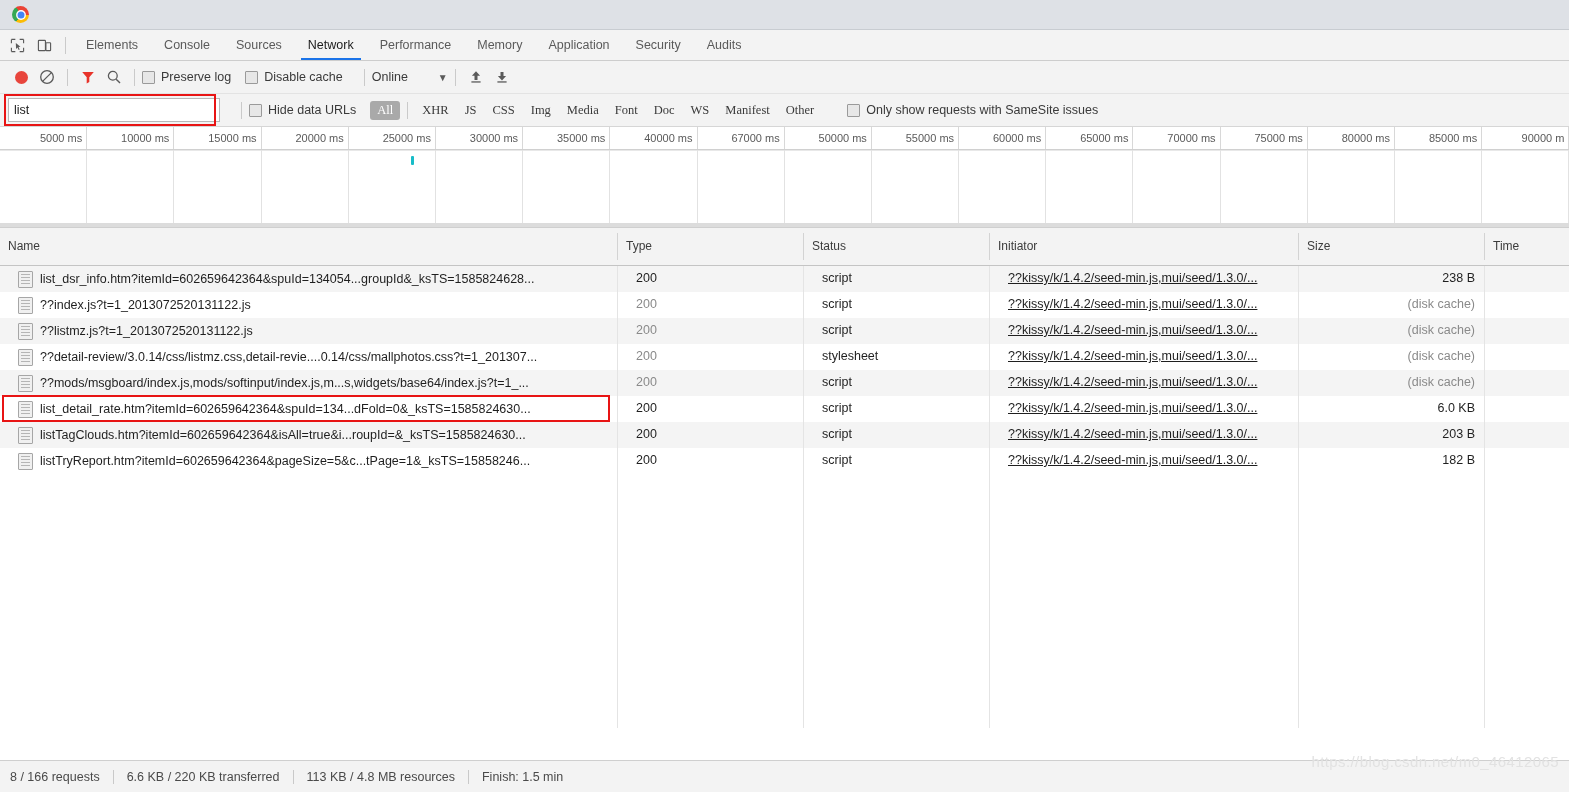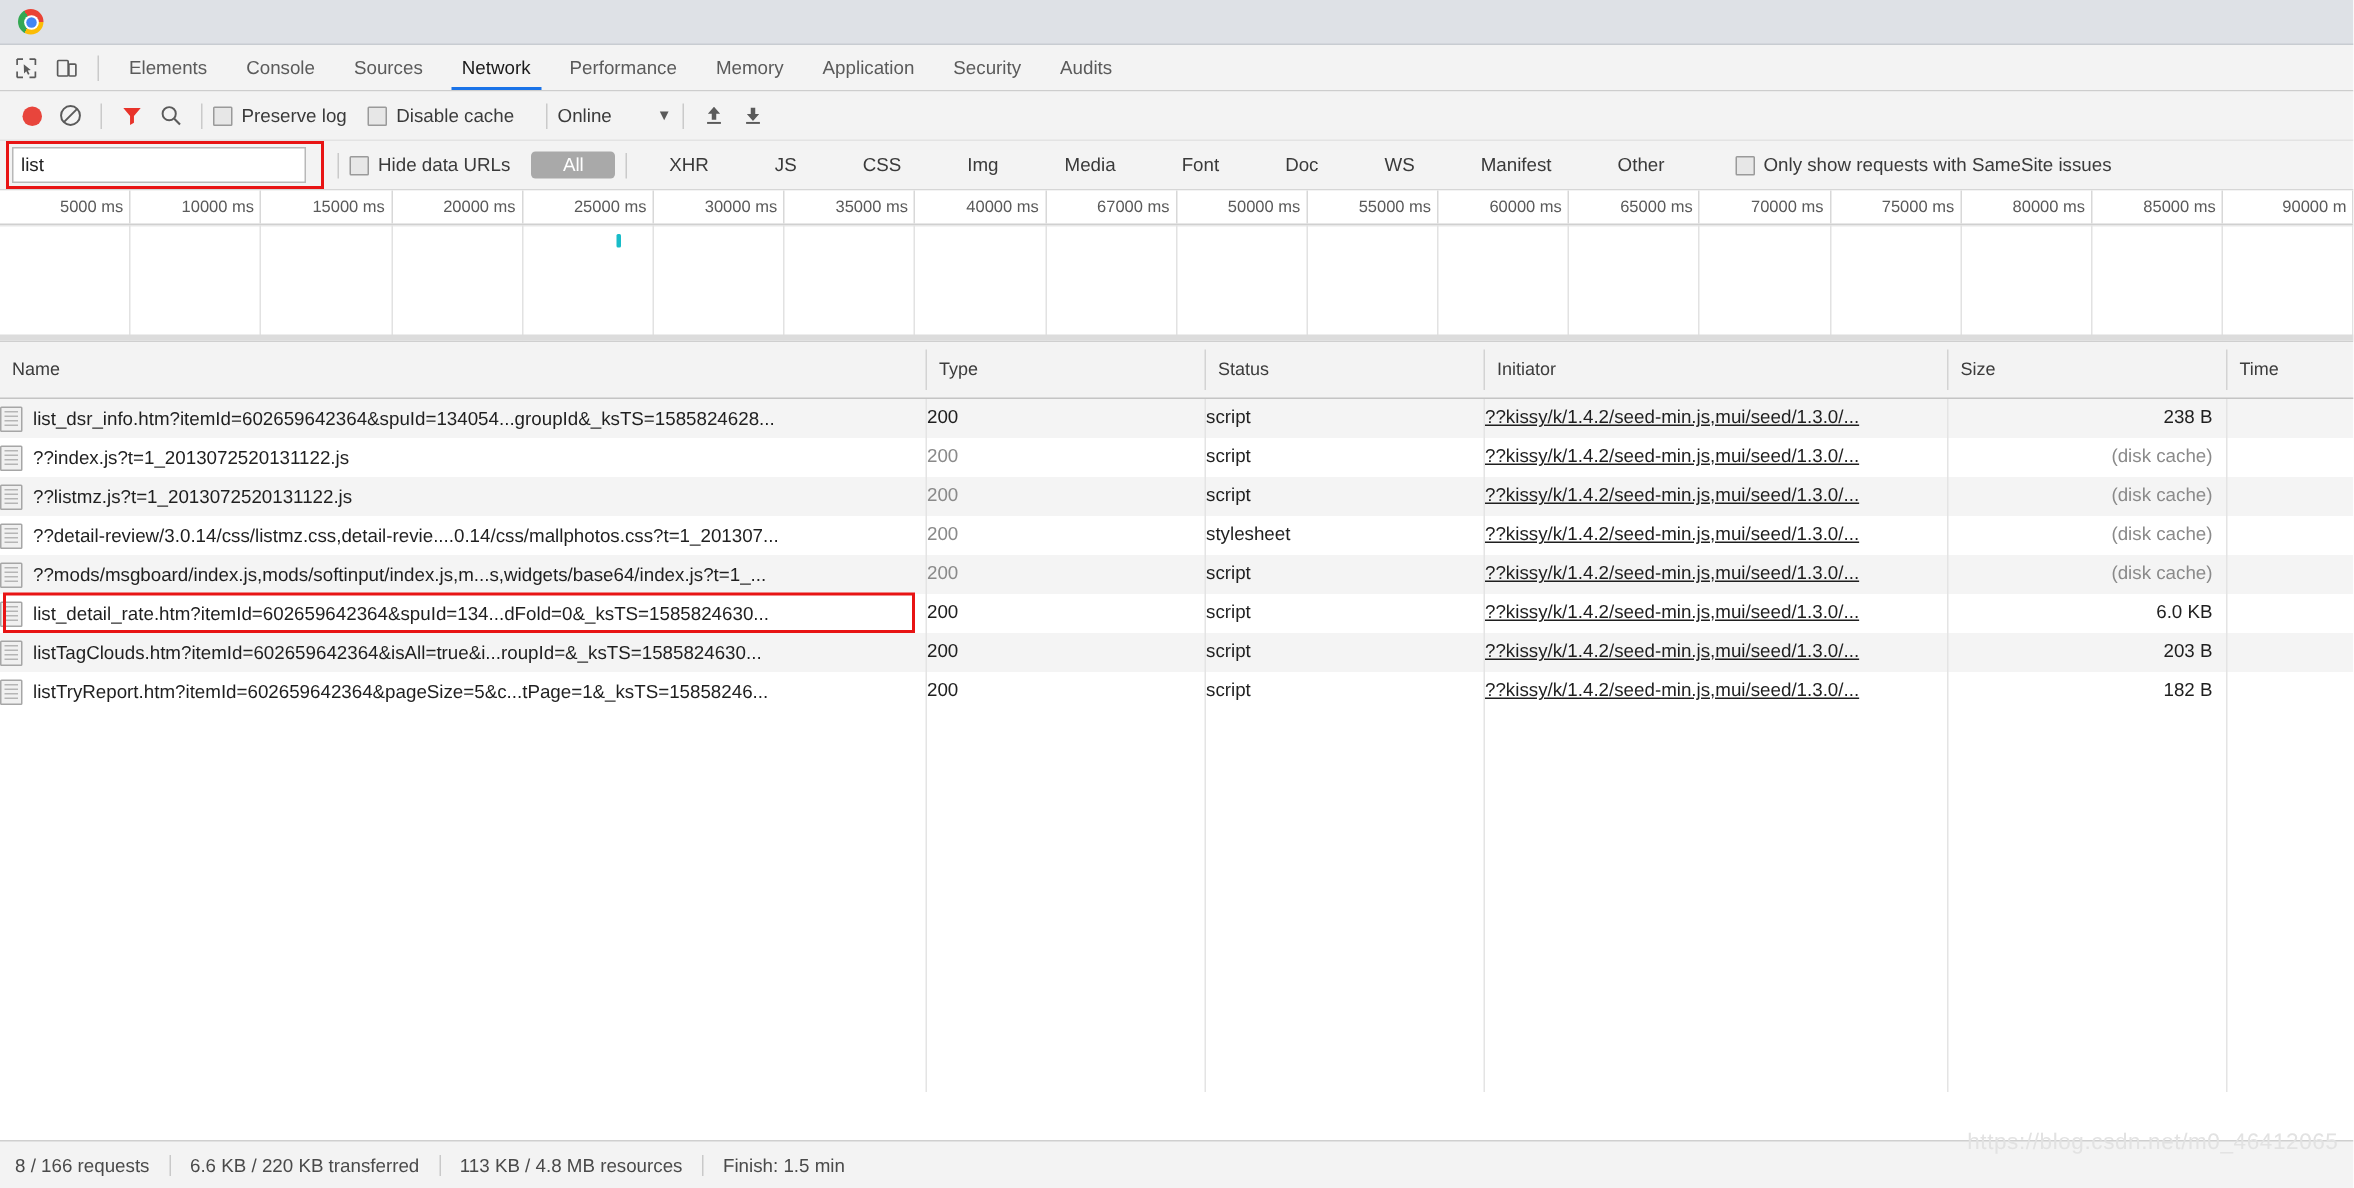--- a/index.html
+++ b/index.html
@@ -149,21 +149,21 @@
     height: 33px;
     background: #f3f3f3;
     display: flex;
     align-items: center;
     padding: 0 8px;
     box-sizing: border-box;
     border-bottom: 1px solid #d6d6d6;
   }
   .filter-input-wrap {
     position: relative;
-    width: 196px;
+    width: 212px;
     height: 24px;
     flex: 0 0 auto;
     margin-right: 14px;
   }
   .filter-input {
     width: 100%; height: 100%;
     box-sizing: border-box;
     border: 1px solid #b8b8b8;
     background: #fff;
     font-family: "Liberation Sans", sans-serif;
@@ -179,23 +179,24 @@
     box-sizing: border-box;
   }
   .typefilters {
     display: flex;
     align-items: center;
     gap: 2px;
     font-size: 12.5px;
     color: #3a3a3a;
   }
   .tf {
-    padding: 2px 21px;
+    padding: 2px 7px;
     border-radius: 3px;
     white-space: nowrap;
+    font-family: Liberation Serif, serif;
   }
   .tf.active {
     background: #a9a9a9;
     color: #fff;
   }
 
   
   .ruler {
     height: 23px;
     background: #fff;
@@ -293,21 +294,21 @@
     height: 26px;
     font-size: 12.5px;
     color: #1f1f1f;
     box-sizing: border-box;
     position: relative;
   }
   .row.odd { background: #f4f4f4; }
   .row.even { background: #ffffff; }
   .td {
     box-sizing: border-box;
-    padding-left: 0;
+    padding-left: 18px;
     height: 26px;
     line-height: 25px;
     border-right: 1px solid #e4e4e4;
     white-space: nowrap;
     overflow: hidden;
     text-overflow: ellipsis;
   }
   .td.num { text-align: right; padding-right: 9px; padding-left: 4px; }
   .name-cell {
     display: flex;

